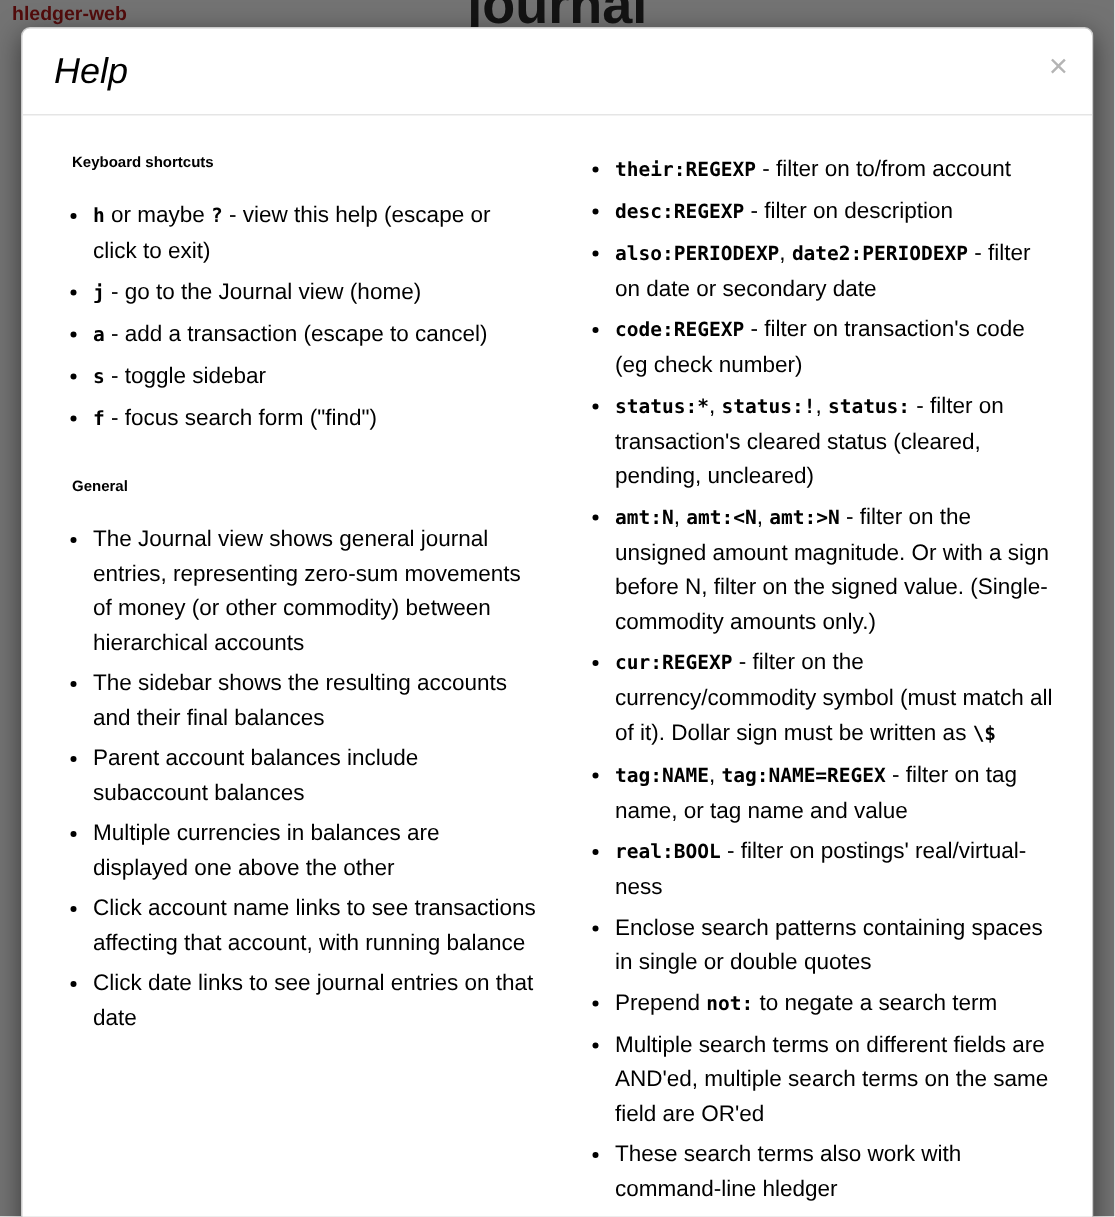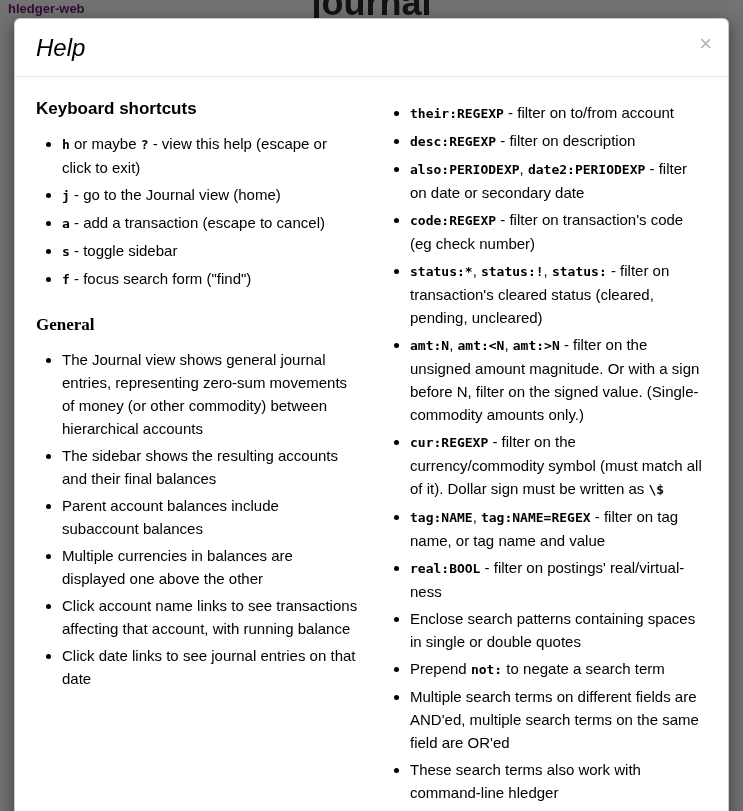--- a/index.html
+++ b/index.html
@@ -10,21 +10,21 @@
     overflow: hidden;
     background: #ffffff;
     font-family: "Liberation Sans", sans-serif;
     color: #000;
   }
 
   
   .page { position: absolute; inset: 0; z-index: 0; background: #fff; }
   .brand {
     position: absolute; top: 1px; left: 8px;
-    font-size: 13px; color: #701a75; text-decoration: none; font-weight: bold;
+    font-size: 13px; color: #b91c1c; text-decoration: none; font-weight: bold;
   }
   .page-heading {
     position: absolute; top: -18px; left: 0; right: 0;
     margin: 0; text-align: center;
     font-size: 36px; font-weight: bold; color: #2b2b2b;
   }
 
   
   .backdrop {
     position: absolute; inset: 0; z-index: 1;
@@ -67,25 +67,25 @@
   .modal-body {
     padding: 12px 22px 26px 21px;
     display: flex;
     gap: 26px;
     font-size: 15px;
     line-height: 23px;
   }
   .col { flex: 1 1 0; min-width: 0; }
 
   .section-heading {
-    margin: 8px 0 8px 0;
-    font-size: 17px;
+    margin: 8px 0 8px 12px;
+    font-size: 10px;
     font-weight: bold;
   }
-  section + section .section-heading { margin-top: 22px; font-family: Liberation Serif, serif; }
+  section + section .section-heading { margin-top: 22px; }
 
   .help-list {
     margin: 12px 0 4px 0;
     padding-left: 26px;
     list-style: disc;
   }
   .help-list li { margin: 0 0 4px 0; }
 
   code {
     font-family: "DejaVu Sans Mono", "Liberation Mono", monospace;

